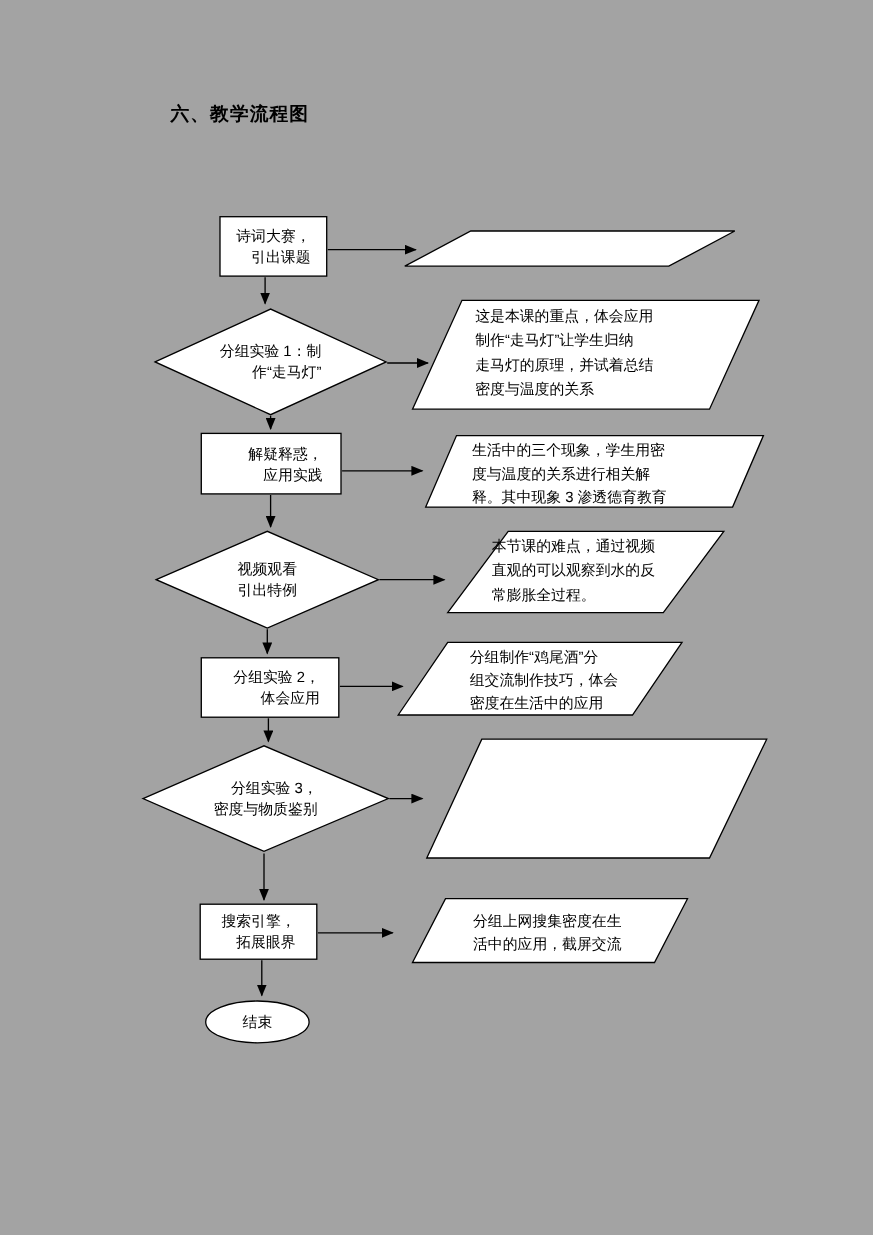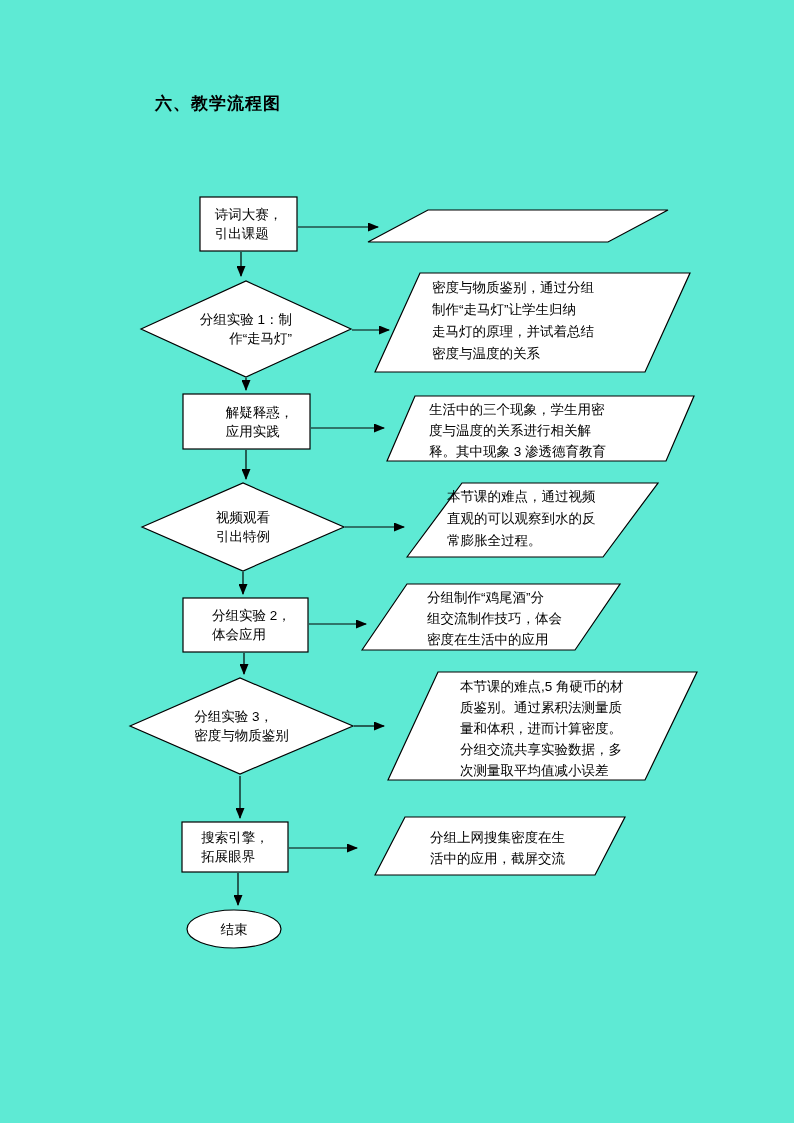--- a/index.html
+++ b/index.html
@@ -1,35 +1,35 @@
 <!DOCTYPE html>
 <html><head>
 <meta charset="utf-8">
 <style>
   html,body { margin:0; padding:0; background:#ffffff; }
   .page {
-    position:relative; width:794px; height:1123px; background:#5eead4;
+    position:relative; width:794px; height:1123px; background:#a3a3a3;
     font-family:"Liberation Sans","DejaVu Sans",sans-serif; color:#000;
     overflow:hidden;
   }
   .doc-title {
     position:absolute; left:155px; top:92px;
     font-size:17px; font-weight:bold; letter-spacing:1px;
   }
   svg.layer { position:absolute; left:0; top:0; }
   svg.layer rect, svg.layer polygon, svg.layer ellipse {
     fill:#ffffff; stroke:#000000; stroke-width:1.2;
   }
   svg.layer line { stroke:#000000; stroke-width:1.2; }
   .node-label {
     position:absolute; display:flex; align-items:center; justify-content:center;
     text-align:center; font-size:13.5px; line-height:19px; white-space:pre-line;
   }
   .node-label .inner { text-align:right; }
-  .node-label.centered .inner { text-align:left; }
+  .node-label.centered .inner { text-align:right; }
   .note-label {
     position:absolute; font-size:13.5px; line-height:22px;
     white-space:pre-line; text-align:left;
   }
   .lh21 { line-height:21px;margin-left:12px; }
 </style>
 </head>
 <body>
 
 <div class="page">
@@ -109,39 +109,34 @@
   <div class="node-label centered" style="left:182px; top:822px; width:106px; height:50px;">
     <span class="inner">搜索引擎，
 拓展眼界</span>
   </div>
 
   <div class="node-label centered" style="left:187px; top:910px; width:94px; height:38px;">
     <span class="inner">结束</span>
   </div>
 
 
-  <div class="note-label" style="left:432px; top:277px; width:250px;">密度与物质鉴别，通过分组
+  <div class="note-label" style="left:432px; top:277px; width:250px;">这是本课的重点，体会应用
 制作“走马灯”让学生归纳
 走马灯的原理，并试着总结
 密度与温度的关系</div>
 
   <div class="note-label lh21" style="left:417px; top:399px; width:270px;">生活中的三个现象，学生用密
 度与温度的关系进行相关解
 释。其中现象 3 渗透德育教育</div>
 
   <div class="note-label lh21" style="left:415px; top:587px; width:200px;">分组制作“鸡尾酒”分
 组交流制作技巧，体会
 密度在生活中的应用</div>
 
   <div class="note-label" style="left:447px; top:486px; width:210px;">本节课的难点，通过视频
 直观的可以观察到水的反
 常膨胀全过程。</div>
 
-  <div class="note-label lh21" style="left:448px; top:676px; width:245px;">本节课的难点,5 角硬币的材
-质鉴别。通过累积法测量质
-量和体积，进而计算密度。
-分组交流共享实验数据，多
-次测量取平均值减小误差</div>
 
   <div class="note-label lh21" style="left:418px; top:827px; width:210px;">分组上网搜集密度在生
 活中的应用，截屏交流</div>
 
 </div>
 
 </body></html>

